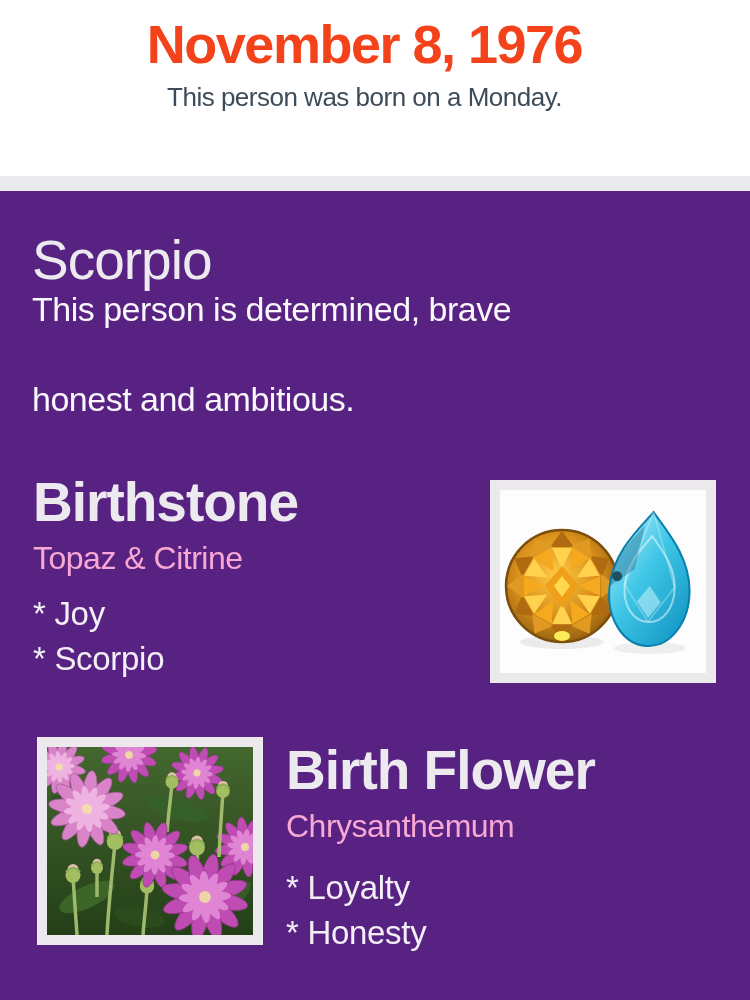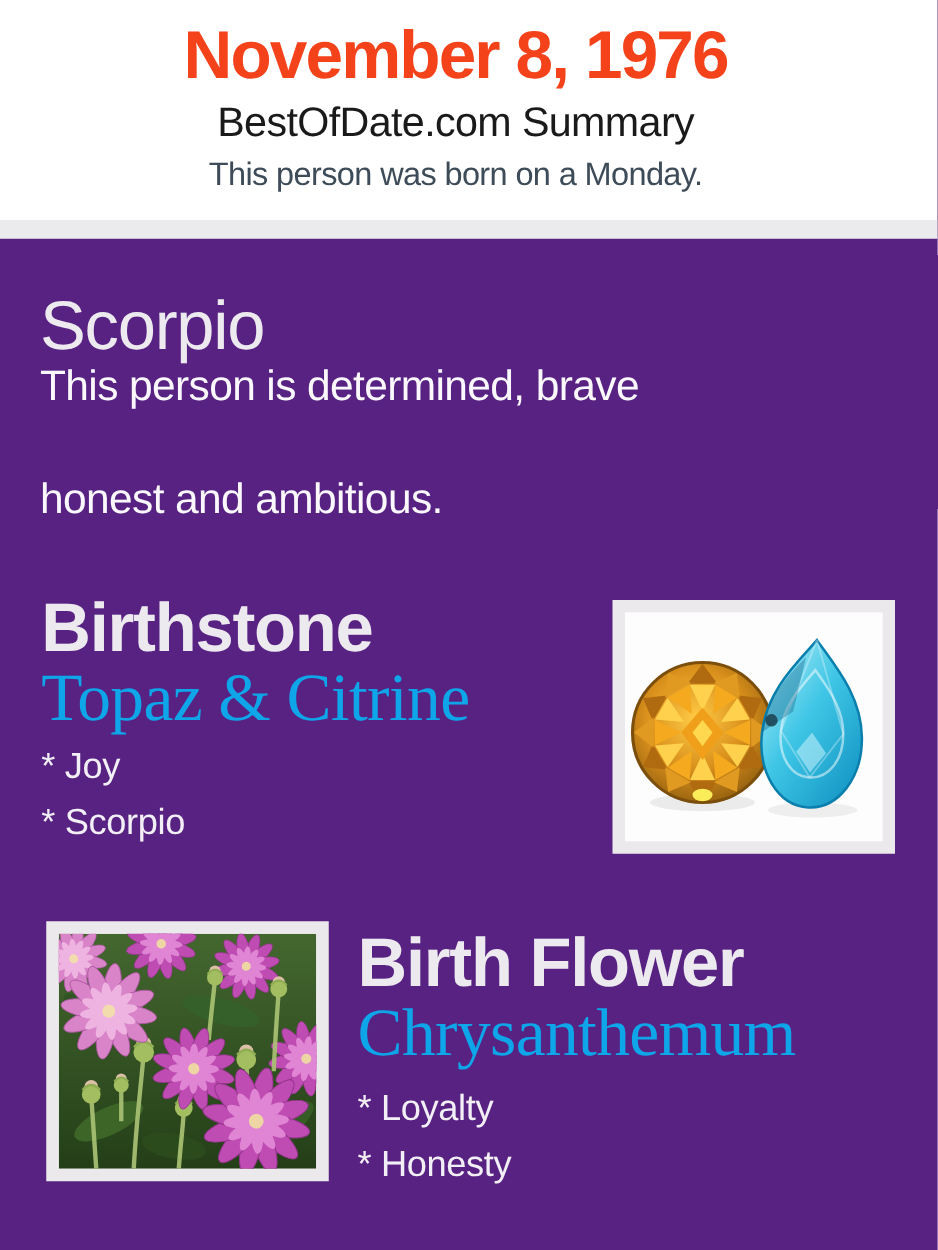--- a/index.html
+++ b/index.html
@@ -49,27 +49,26 @@
     position: absolute; left: 32px; top: 96px; margin: 0;
     font-size: 34px; line-height: 45px; letter-spacing: -0.5px;
     color: #FAF8FC;
   }
 
   .section-heading {
     margin: 0; font-size: 55px; font-weight: bold; line-height: 62px;
     letter-spacing: -1px; color: #ECE9EF;
   }
   .section-subtitle {
-    margin: 0; font-size: 54px; line-height: 50px; letter-spacing: -0.5px;
-    color: #0ea5e9;
-    font-family: Liberation Serif, serif;
+    margin: 0; font-size: 32px; line-height: 50px; letter-spacing: -0.5px;
+    color: #f9a8d4;
   }
   .trait-list { list-style: none; margin: 8px 0 0 0; padding: 0; }
   .trait-list li {
-    font-size: 29px; line-height: 45px; color: #F3EFF6; letter-spacing: -0.3px;
+    font-size: 33px; line-height: 45px; color: #F3EFF6; letter-spacing: -0.3px;
   }
 
   .birthstone-block { position: absolute; left: 33px; top: 280px; }
   .birthflower-block { position: absolute; left: 286px; top: 548px; }
   .birthflower-block .trait-list { margin-top: 14px; }
 
   
   .photo-card {
     position: absolute; background: #EBE9EB; padding: 10px;
   }
@@ -80,21 +79,20 @@
   }
   .photo-card svg { display: block; width: 100%; height: 100%; }
 </style>
 </head>
 <body>
 
 <div class="page">
 
   <header class="header">
     <h1 class="date-title">November 8, 1976</h1>
-    <div class="site-summary">BestOfDate.com Summary</div>
     <div class="born-line">This person was born on a Monday.</div>
   </header>
 
   <div class="divider"></div>
 
   <main class="main">
 
     <h2 class="zodiac-sign">Scorpio</h2>
     <p class="zodiac-desc">
       <span>This person is determined, brave</span><br>

